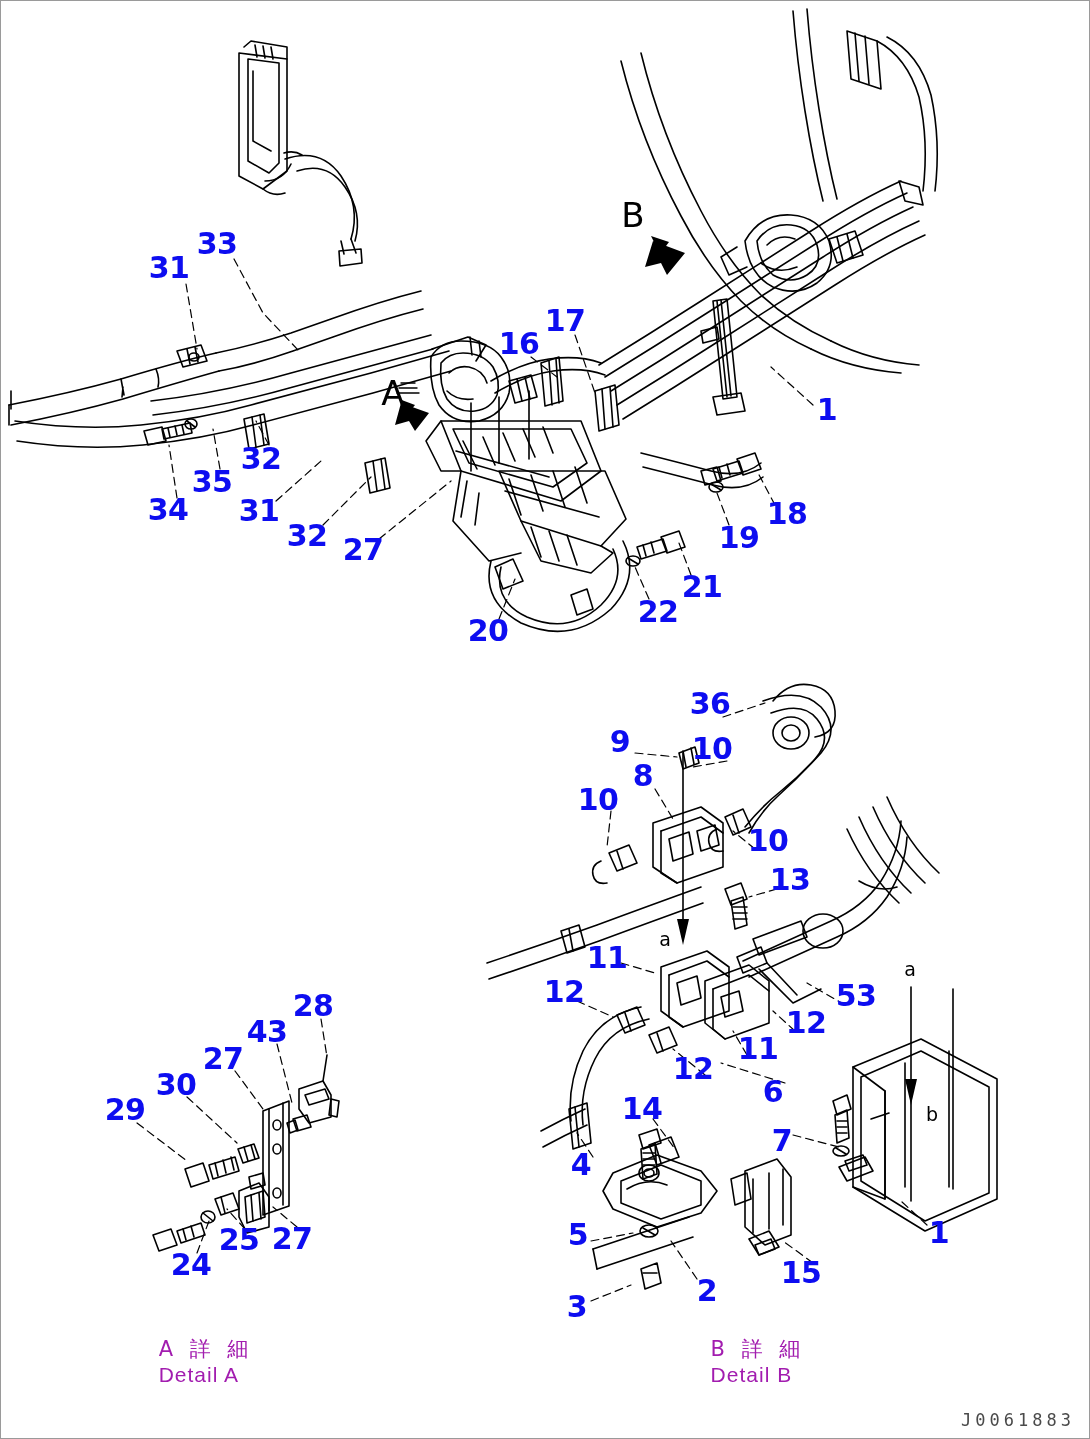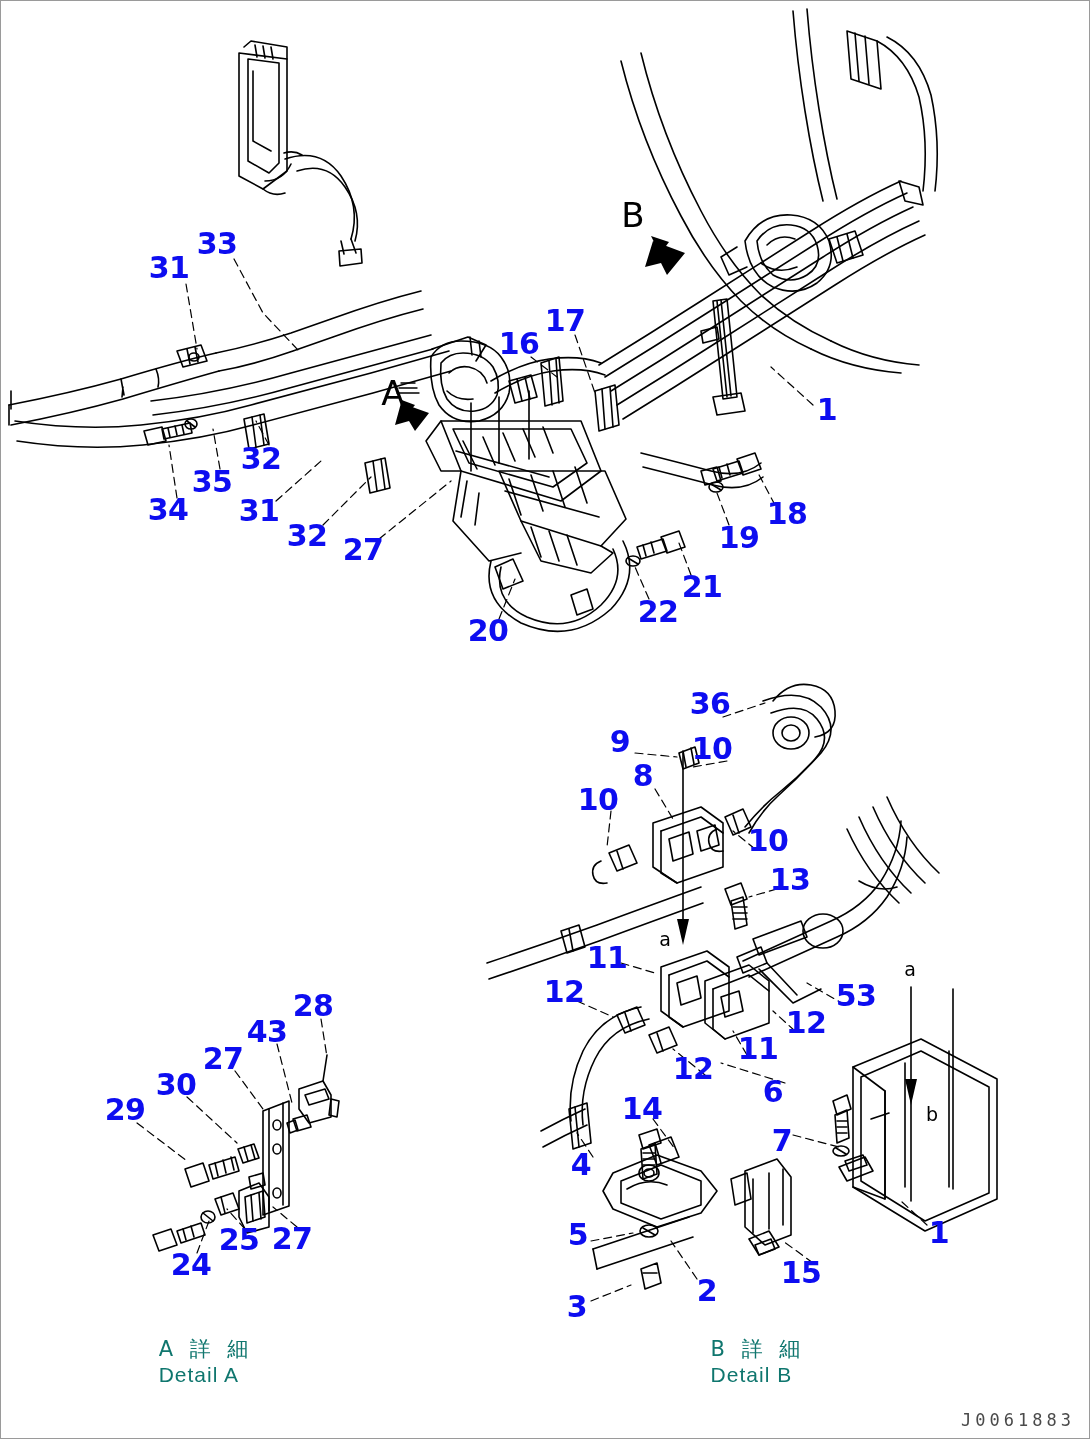--- a/index.html
+++ b/index.html
@@ -50,21 +50,21 @@
   .letmark {
     position: absolute;
     color: #000000;
     font-family: "DejaVu Sans", sans-serif;
     font-size: 19px;
     line-height: 19px;
     transform: translate(-50%, -50%);
   }
   .caption {
     position: absolute;
-    color: #0f766e;
+    color: #a21caf;
     text-align: left;
     transform: translate(-50%, 0);
   }
   .caption .jp {
     font-family: "DejaVu Sans", sans-serif;
     font-size: 21px;
     line-height: 25px;
     letter-spacing: 5px;
     white-space: nowrap;
   }

